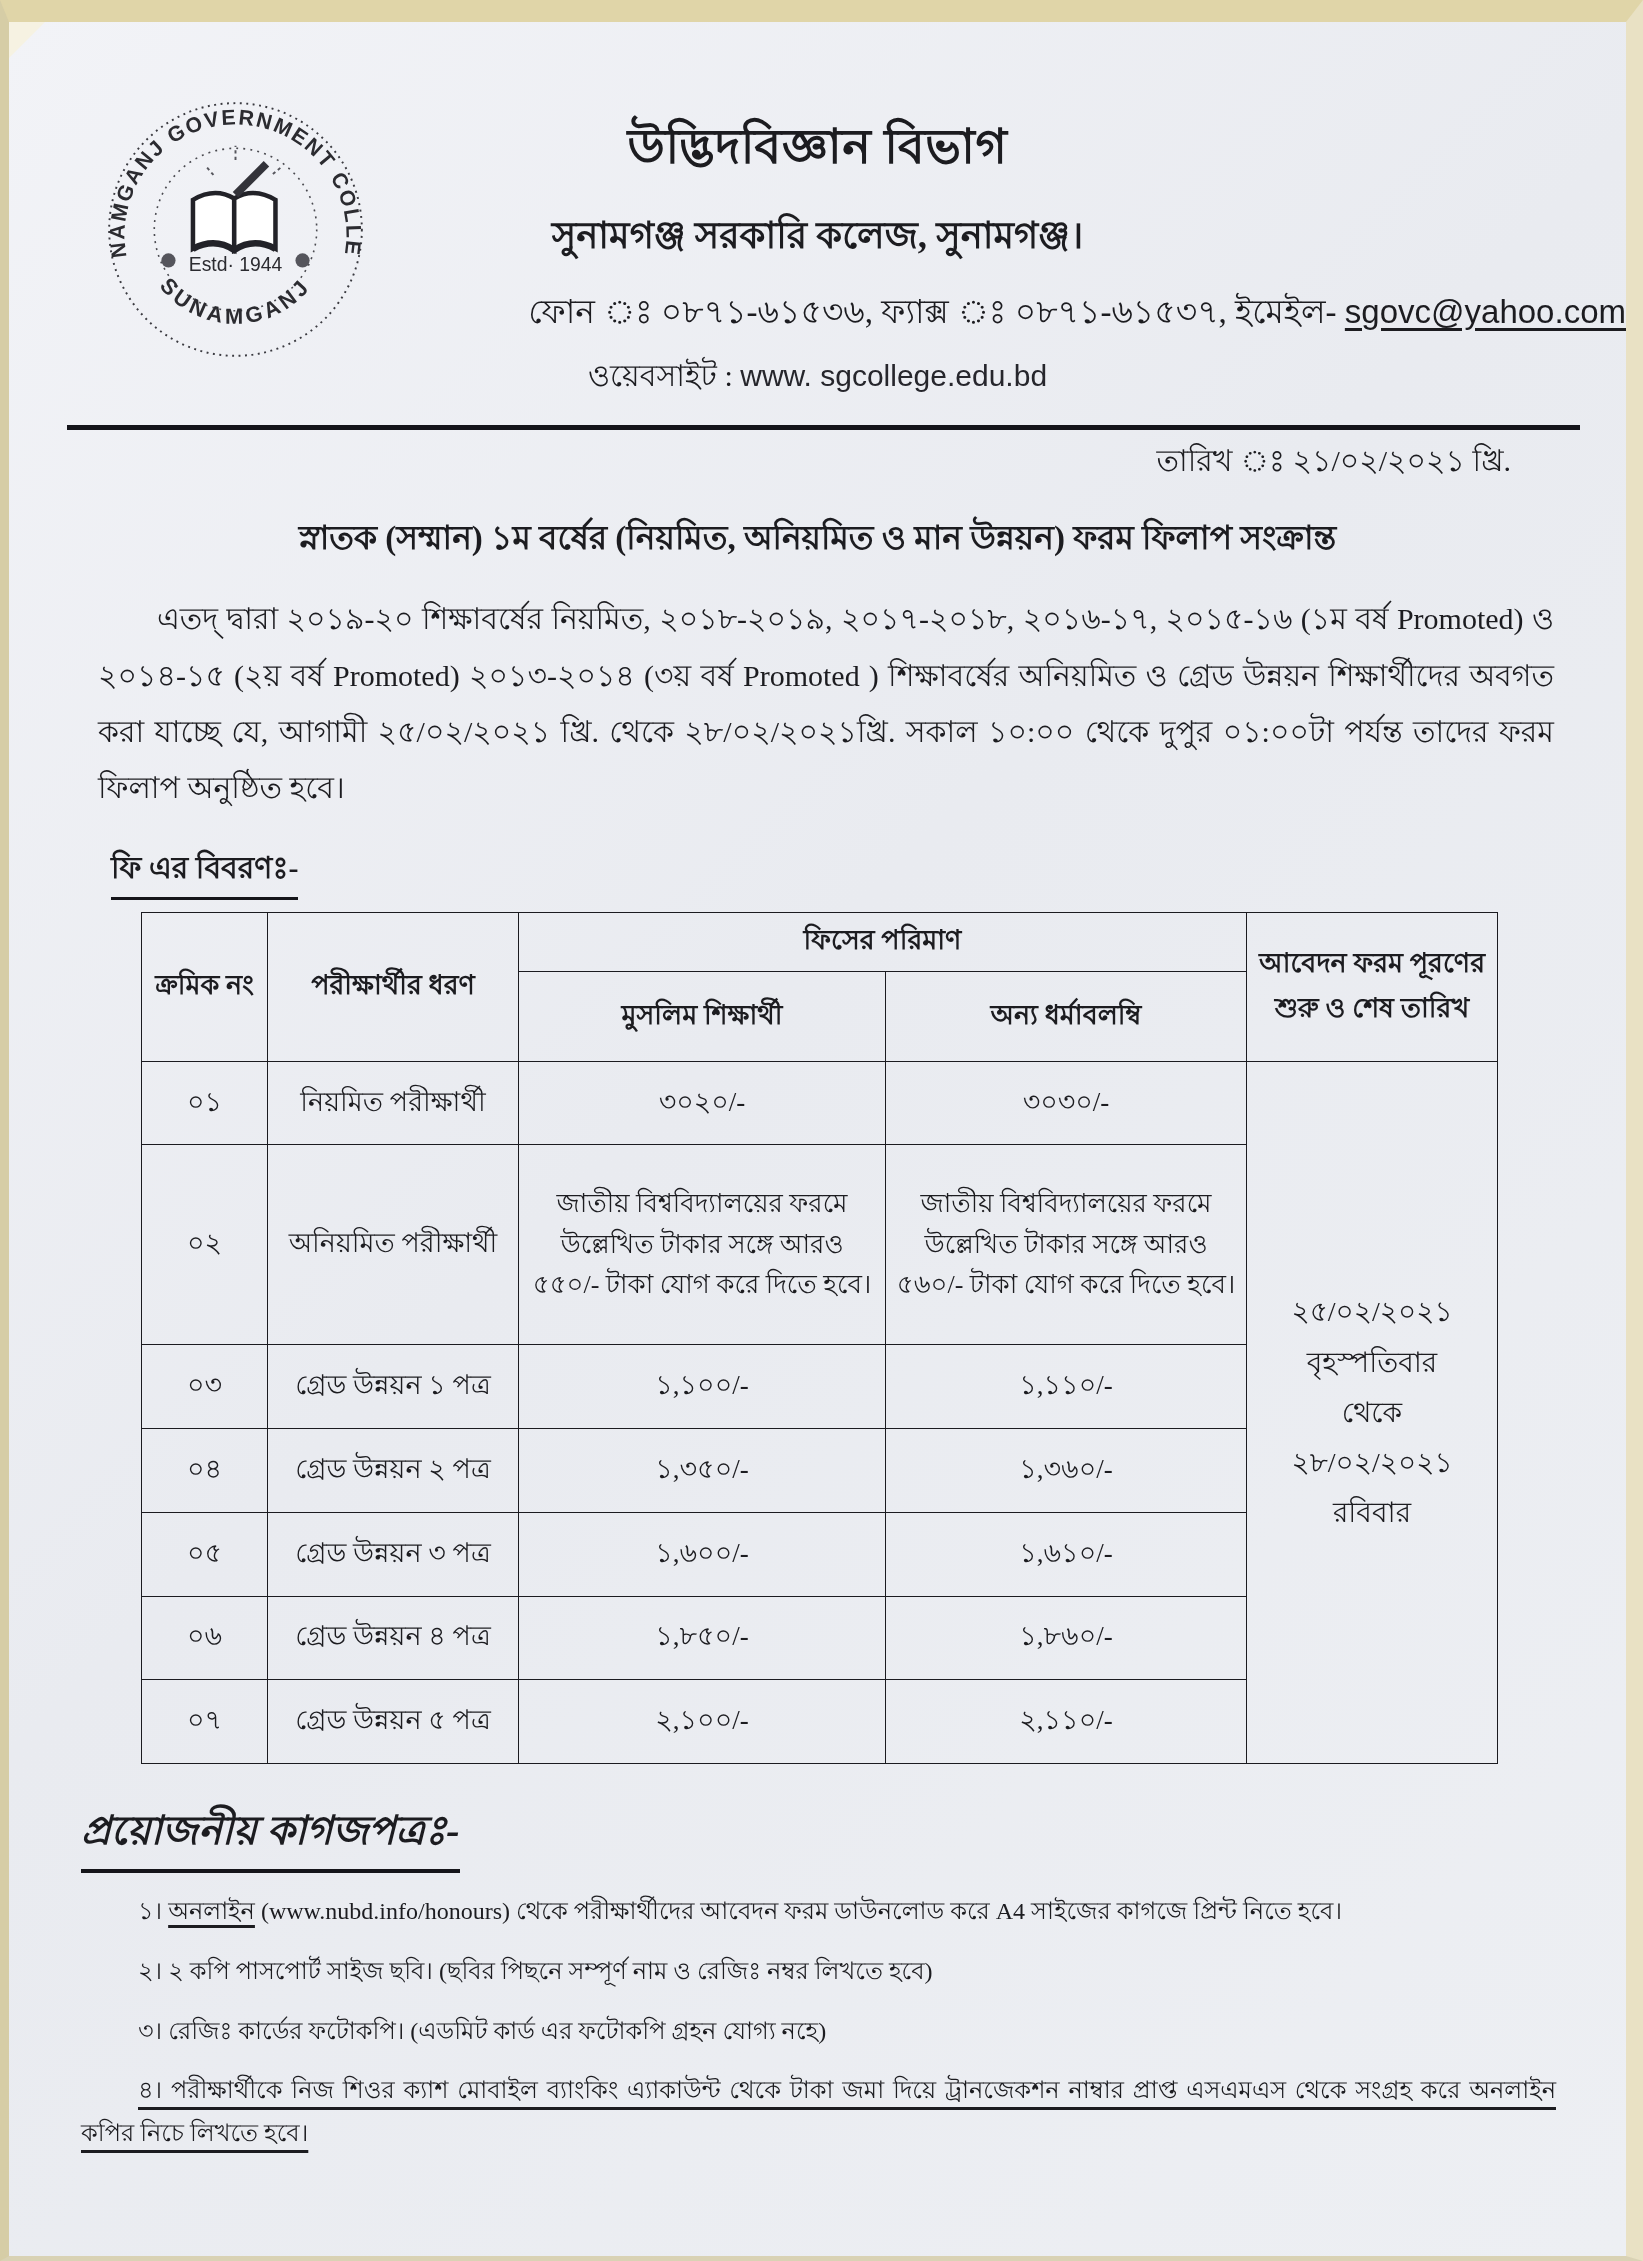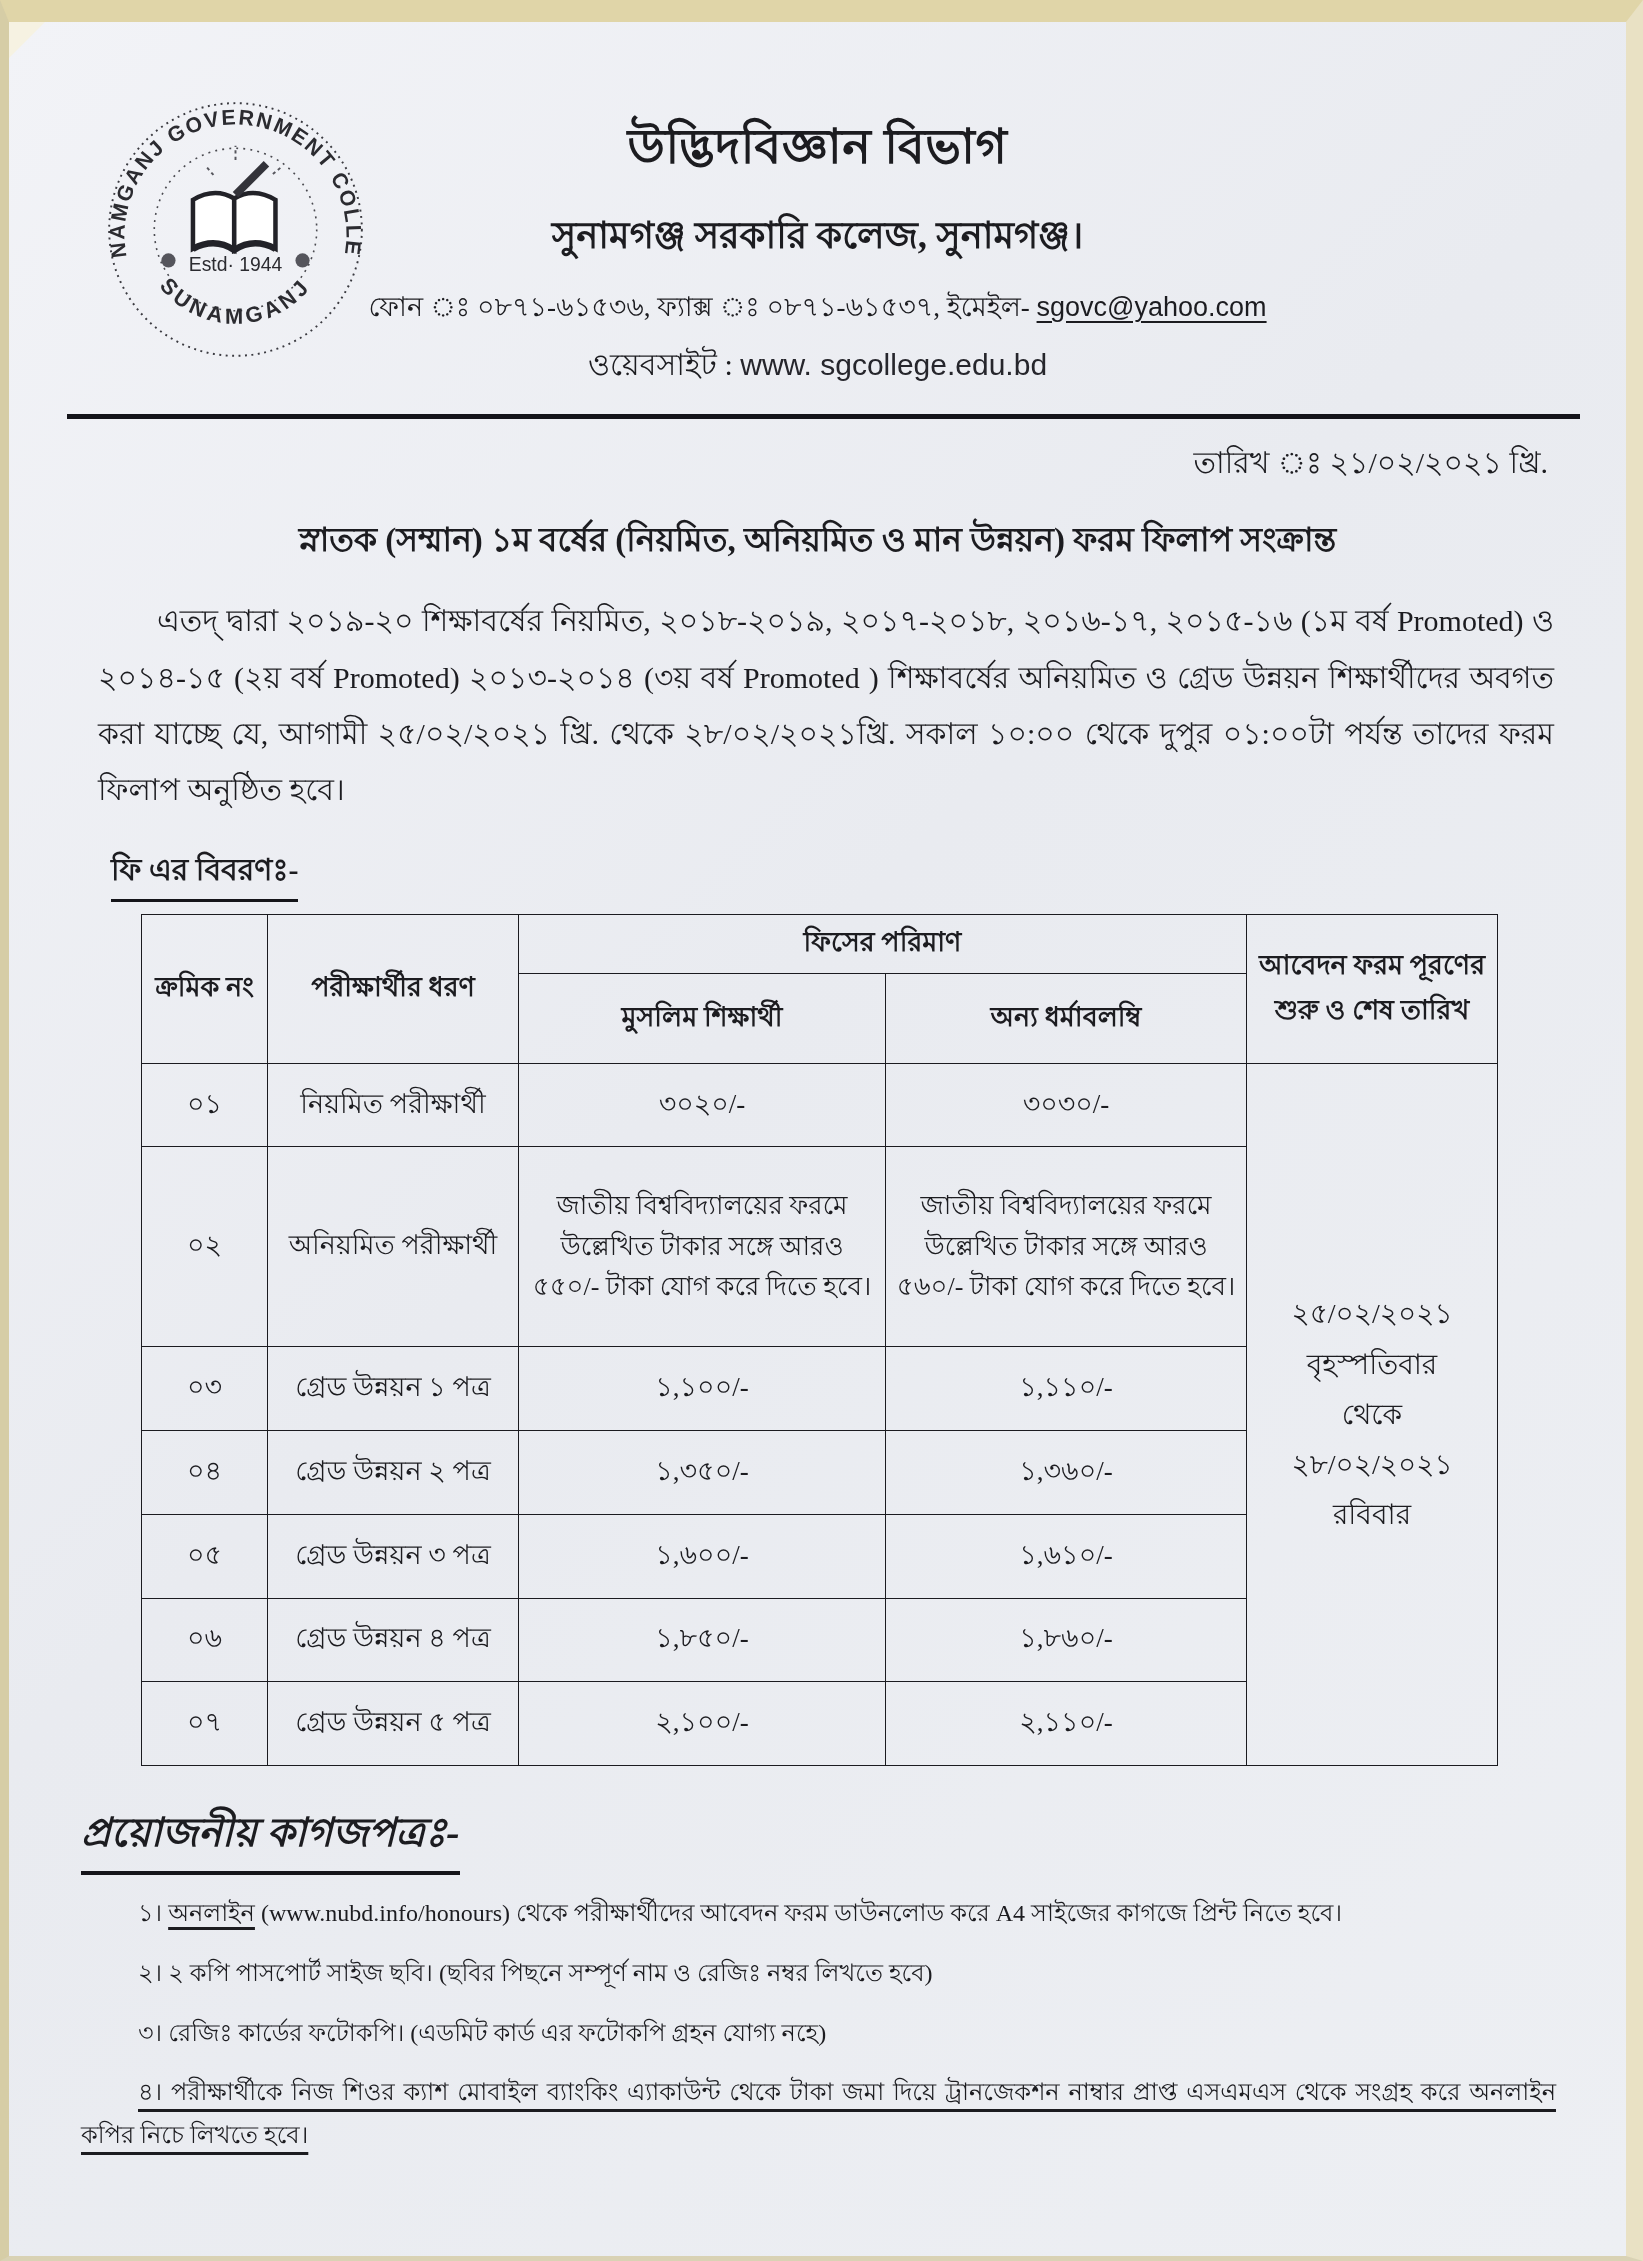--- a/index.html
+++ b/index.html
@@ -19,28 +19,28 @@
     background:linear-gradient(135deg,#f2f3f7 0%,#e9ebf0 45%,#edeff3 100%);
     overflow:hidden;
   }
   .dogear{position:absolute;left:0;top:0;width:0;height:0;
     border-top:36px solid #f6f2e2;border-right:36px solid transparent;}
   
   .header{position:relative;padding-top:76px;text-align:center;}
   .logo{position:absolute;left:95px;top:76px;width:263px;height:263px;}
   .dept-title{font-size:48px;font-weight:bold;margin:12px;letter-spacing:0.6px;}
   .college-line{font-size:37px;font-weight:bold;margin-top:17px;}
-  .contact-line{font-size:27px;margin-top:17px;}
+  .contact-line{font-size:33px;margin-top:17px;text-align:right;}
   .contact-line .email{text-decoration:underline;text-underline-offset:5.2px;
     font-family:"Liberation Sans","DejaVu Sans",sans-serif;}
   .website-line{font-size:30px;margin-top:10.3px;}
   .website-line .url{font-family:"Liberation Sans","DejaVu Sans",sans-serif;color:#26262c;margin-top:8px;}
   .rule{height:4.5px;background:#14141a;margin:22px 46px 0 58px;}
   
-  .date-line{text-align:right;padding-right:78px;font-size:30px;margin-top:20px;}
+  .date-line{text-align:right;padding-right:115px;font-size:30px;margin-top:7px;}
   .notice-title{text-align:center;font-size:33px;font-weight:bold;margin-top:24.5px;padding:0 90px;}
   .notice-subtitle{text-align:center;margin-top:22px;}
   .notice-subtitle span{font-size:36px;font-weight:bold;border-bottom:4.5px solid #15151a;
     padding-bottom:3.9px;display:inline-block;}
   .body-para{font-size:30px;line-height:1.88;text-align:justify;
     margin:23px 72px 0 89px;text-indent:59px;}
   
   .fee-heading{margin:27px 0 0 102px;}
   .fee-heading span{font-size:30px;font-weight:bold;border-bottom:3.9px solid #15151a;
     padding-bottom:2.6px;display:inline-block;}

